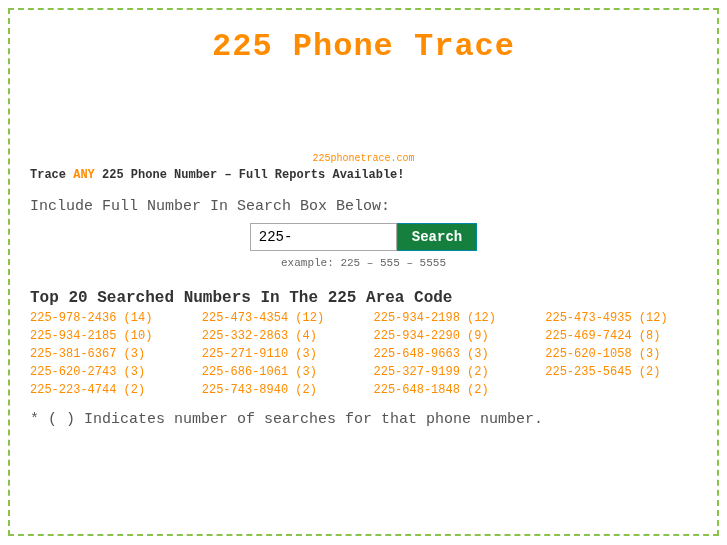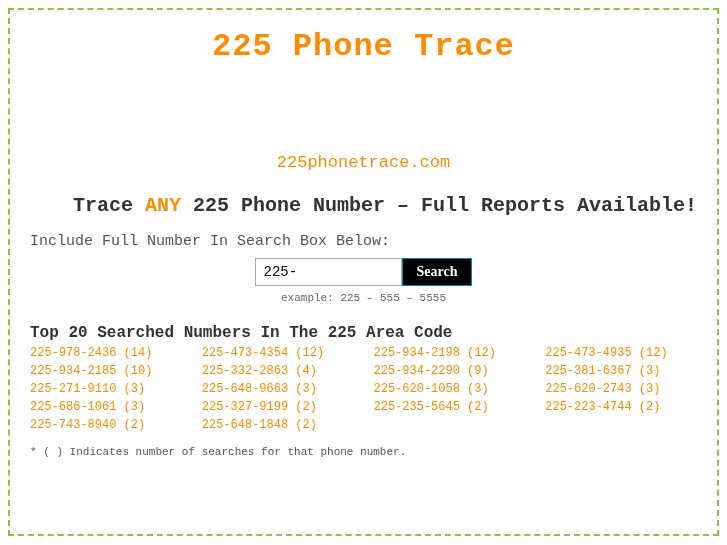--- a/index.html
+++ b/index.html
@@ -20,27 +20,27 @@
       text-align: center;
       font-size: 32px;
       font-weight: bold;
       color: #ff8c00;
       padding: 18px 0 8px 0;
       letter-spacing: 1px;
     }
     .site-name {
       text-align: center;
       color: #ff8c00;
-      font-size: 17px;
+      font-size: 10px;
       margin-top: 80px;
-      margin-bottom: 22px;
+      margin-bottom: 4px;
     }
     .tagline {
-      text-align: right;
-      font-size: 20px;
+      text-align: left;
+      font-size: 12px;
       font-weight: bold;
       color: #333;
       margin-bottom: 16px;
     }
     .tagline .any {
       color: #ff8c00;
     }
     .search-label {
       text-align: left;
       font-size: 15px;
@@ -56,25 +56,25 @@
     }
     .search-input {
       border: 1px solid #aaa;
       padding: 5px 8px;
       font-family: 'Courier New', Courier, monospace;
       font-size: 14px;
       width: 147px;
       outline: none;
     }
     .search-btn {
-      background: #000000;
+      background: #15803d;
       color: #fff;
       border: 1px solid #0088aa;
       padding: 5px 14px;
-      font-family: Liberation Serif, serif;
+      font-family: Liberation Mono, monospace;
       font-size: 14px;
       cursor: pointer;
       font-weight: bold;
     }
     .search-example {
       text-align: center;
       font-size: 11px;
       color: #666;
       margin-bottom: 20px;
     }
@@ -91,21 +91,21 @@
       gap: 4px 20px;
       margin-bottom: 14px;
     }
     .phone-link {
       color: #ff8c00;
       text-decoration: none;
       font-size: 12px;
       white-space: nowrap;
     }
     .footnote {
-      font-size: 11px;
+      font-size: 15px;
       color: #555;
       margin-top: 8px;
     }
   </style>
 </head>
 <body>
 
 <div class="outer-border">
   <h1 class="page-title">225 Phone Trace</h1>
 
@@ -127,20 +127,21 @@
   <h2 class="section-title">Top 20 Searched Numbers In The 225 Area Code</h2>
 
   <div class="numbers-grid">
   <a href="#" class="phone-link">225-978-2436 (14)</a>
       <a href="#" class="phone-link">225-473-4354 (12)</a>
       <a href="#" class="phone-link">225-934-2198 (12)</a>
       <a href="#" class="phone-link">225-473-4935 (12)</a>
       <a href="#" class="phone-link">225-934-2185 (10)</a>
       <a href="#" class="phone-link">225-332-2863 (4)</a>
       <a href="#" class="phone-link">225-934-2290 (9)</a>
+      <a href="#" class="phone-link">225-469-7424 (8)</a>
       <a href="#" class="phone-link">225-381-6367 (3)</a>
       <a href="#" class="phone-link">225-271-9110 (3)</a>
       <a href="#" class="phone-link">225-648-9663 (3)</a>
       <a href="#" class="phone-link">225-620-1058 (3)</a>
       <a href="#" class="phone-link">225-620-2743 (3)</a>
       <a href="#" class="phone-link">225-686-1061 (3)</a>
       <a href="#" class="phone-link">225-327-9199 (2)</a>
       <a href="#" class="phone-link">225-235-5645 (2)</a>
       <a href="#" class="phone-link">225-223-4744 (2)</a>
       <a href="#" class="phone-link">225-743-8940 (2)</a>

